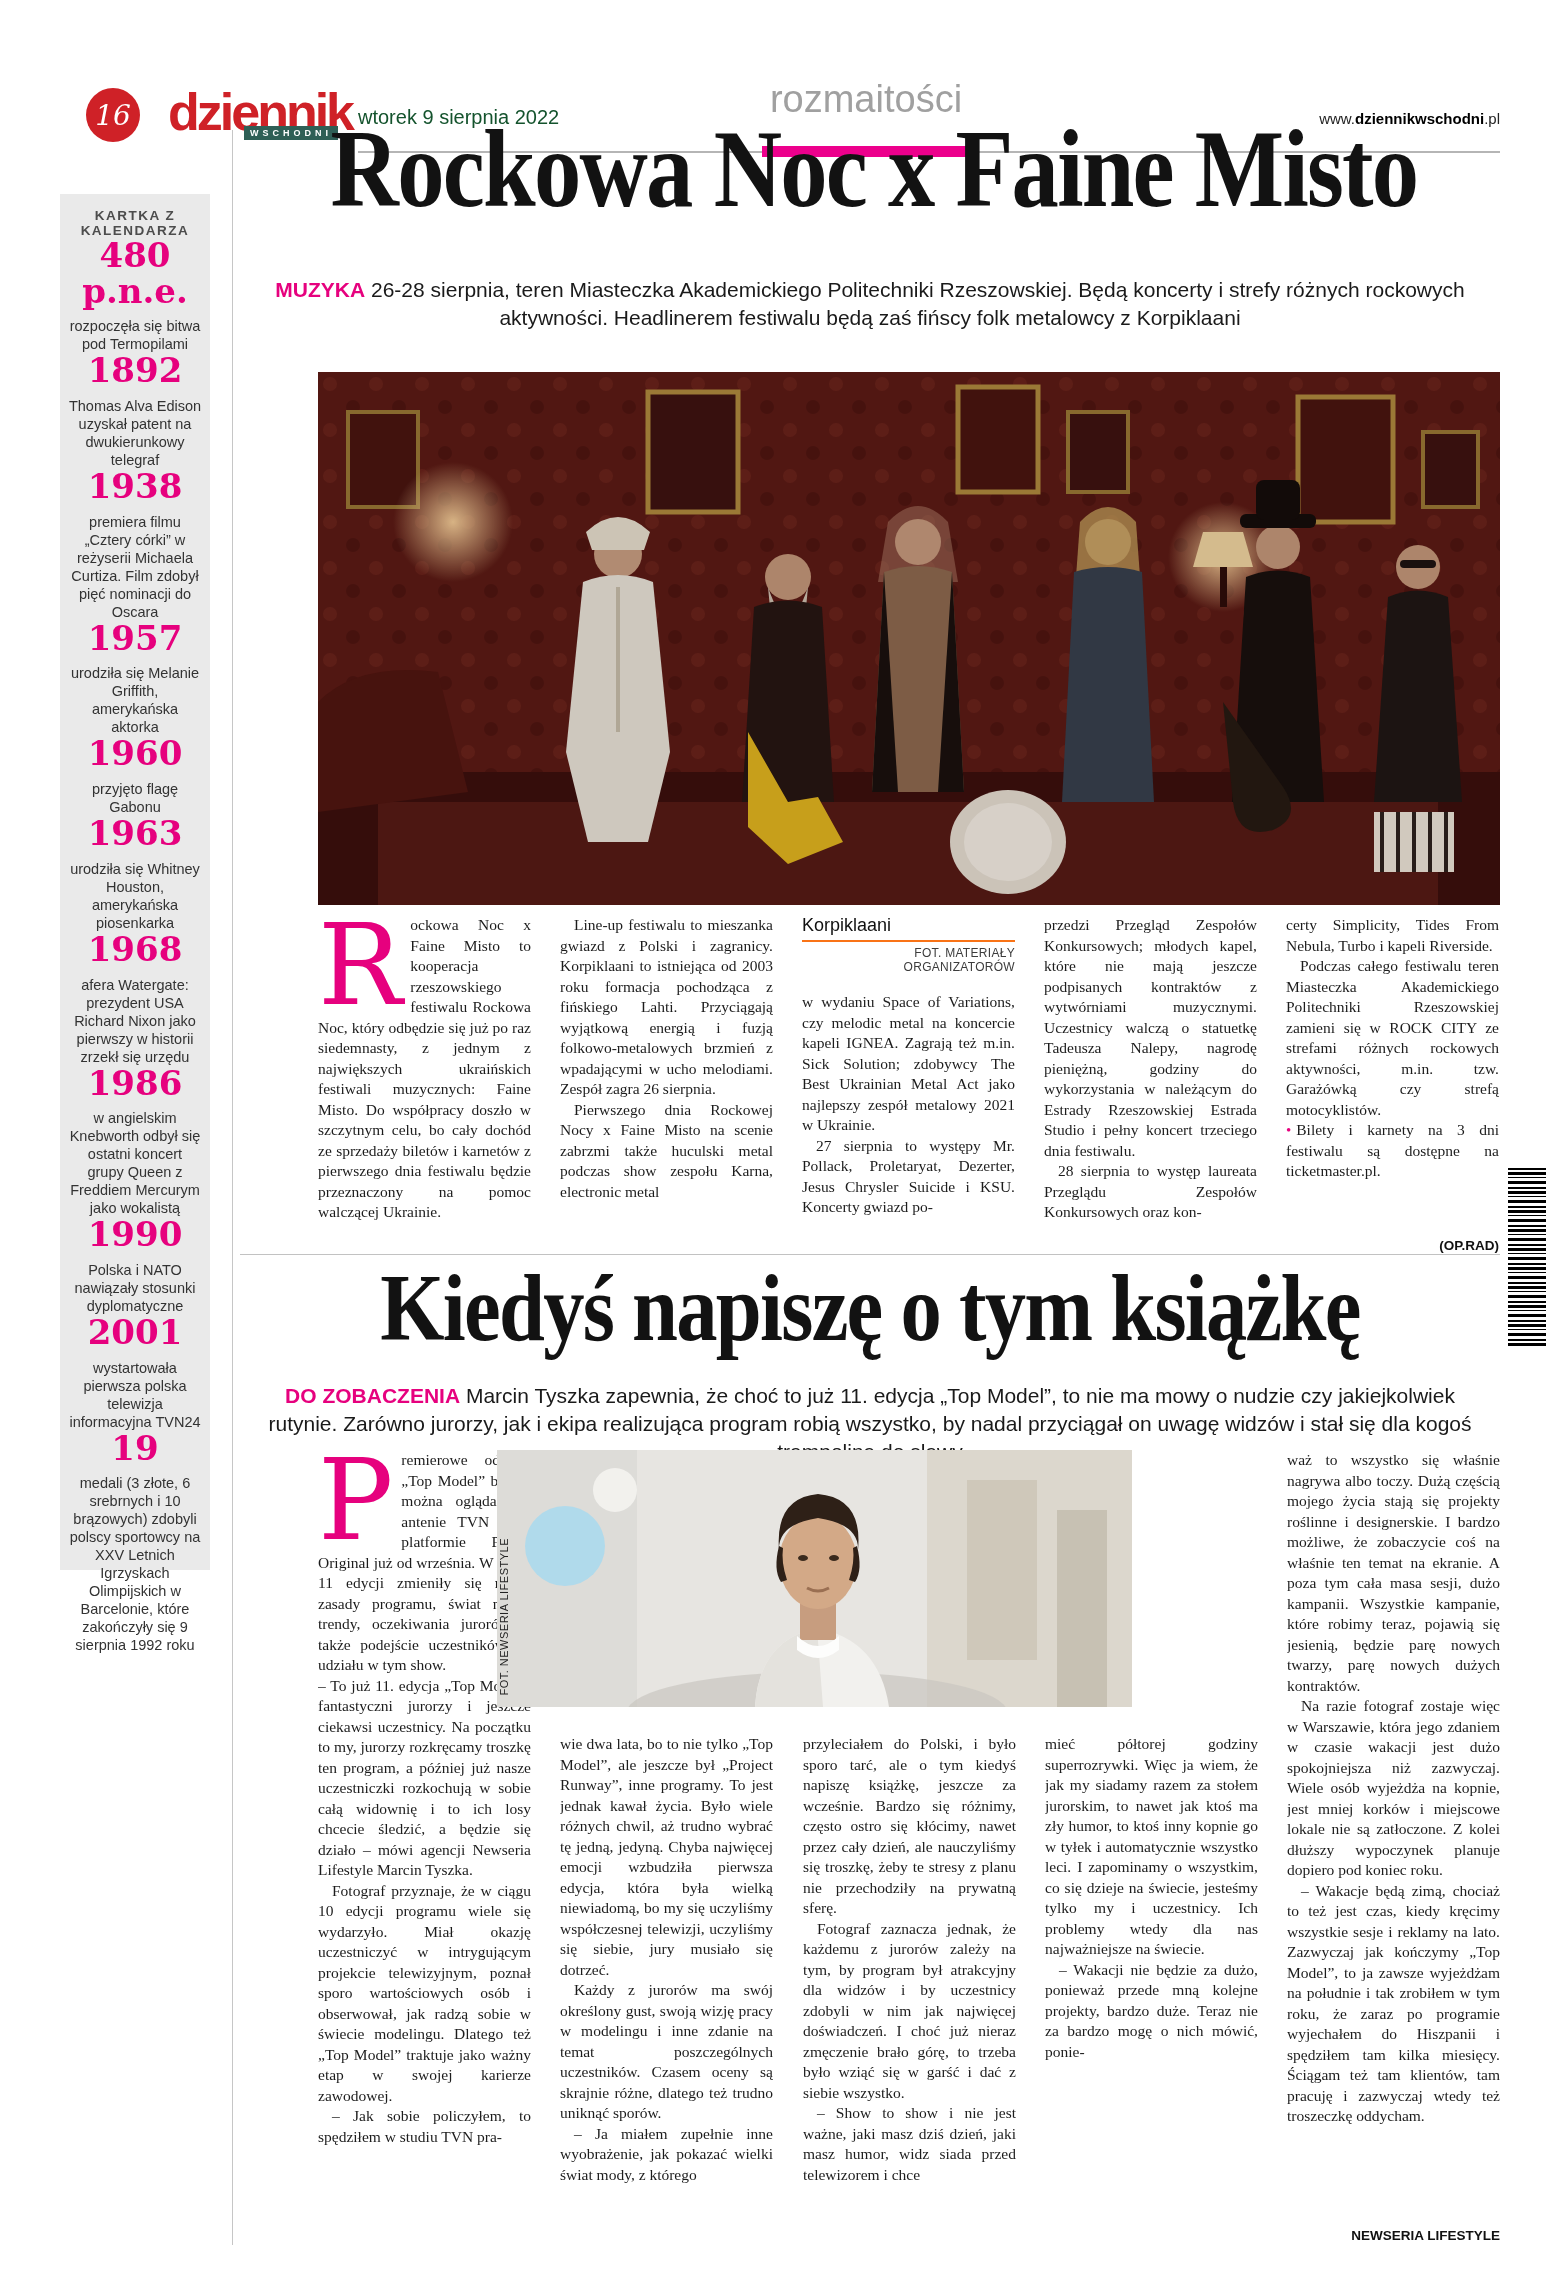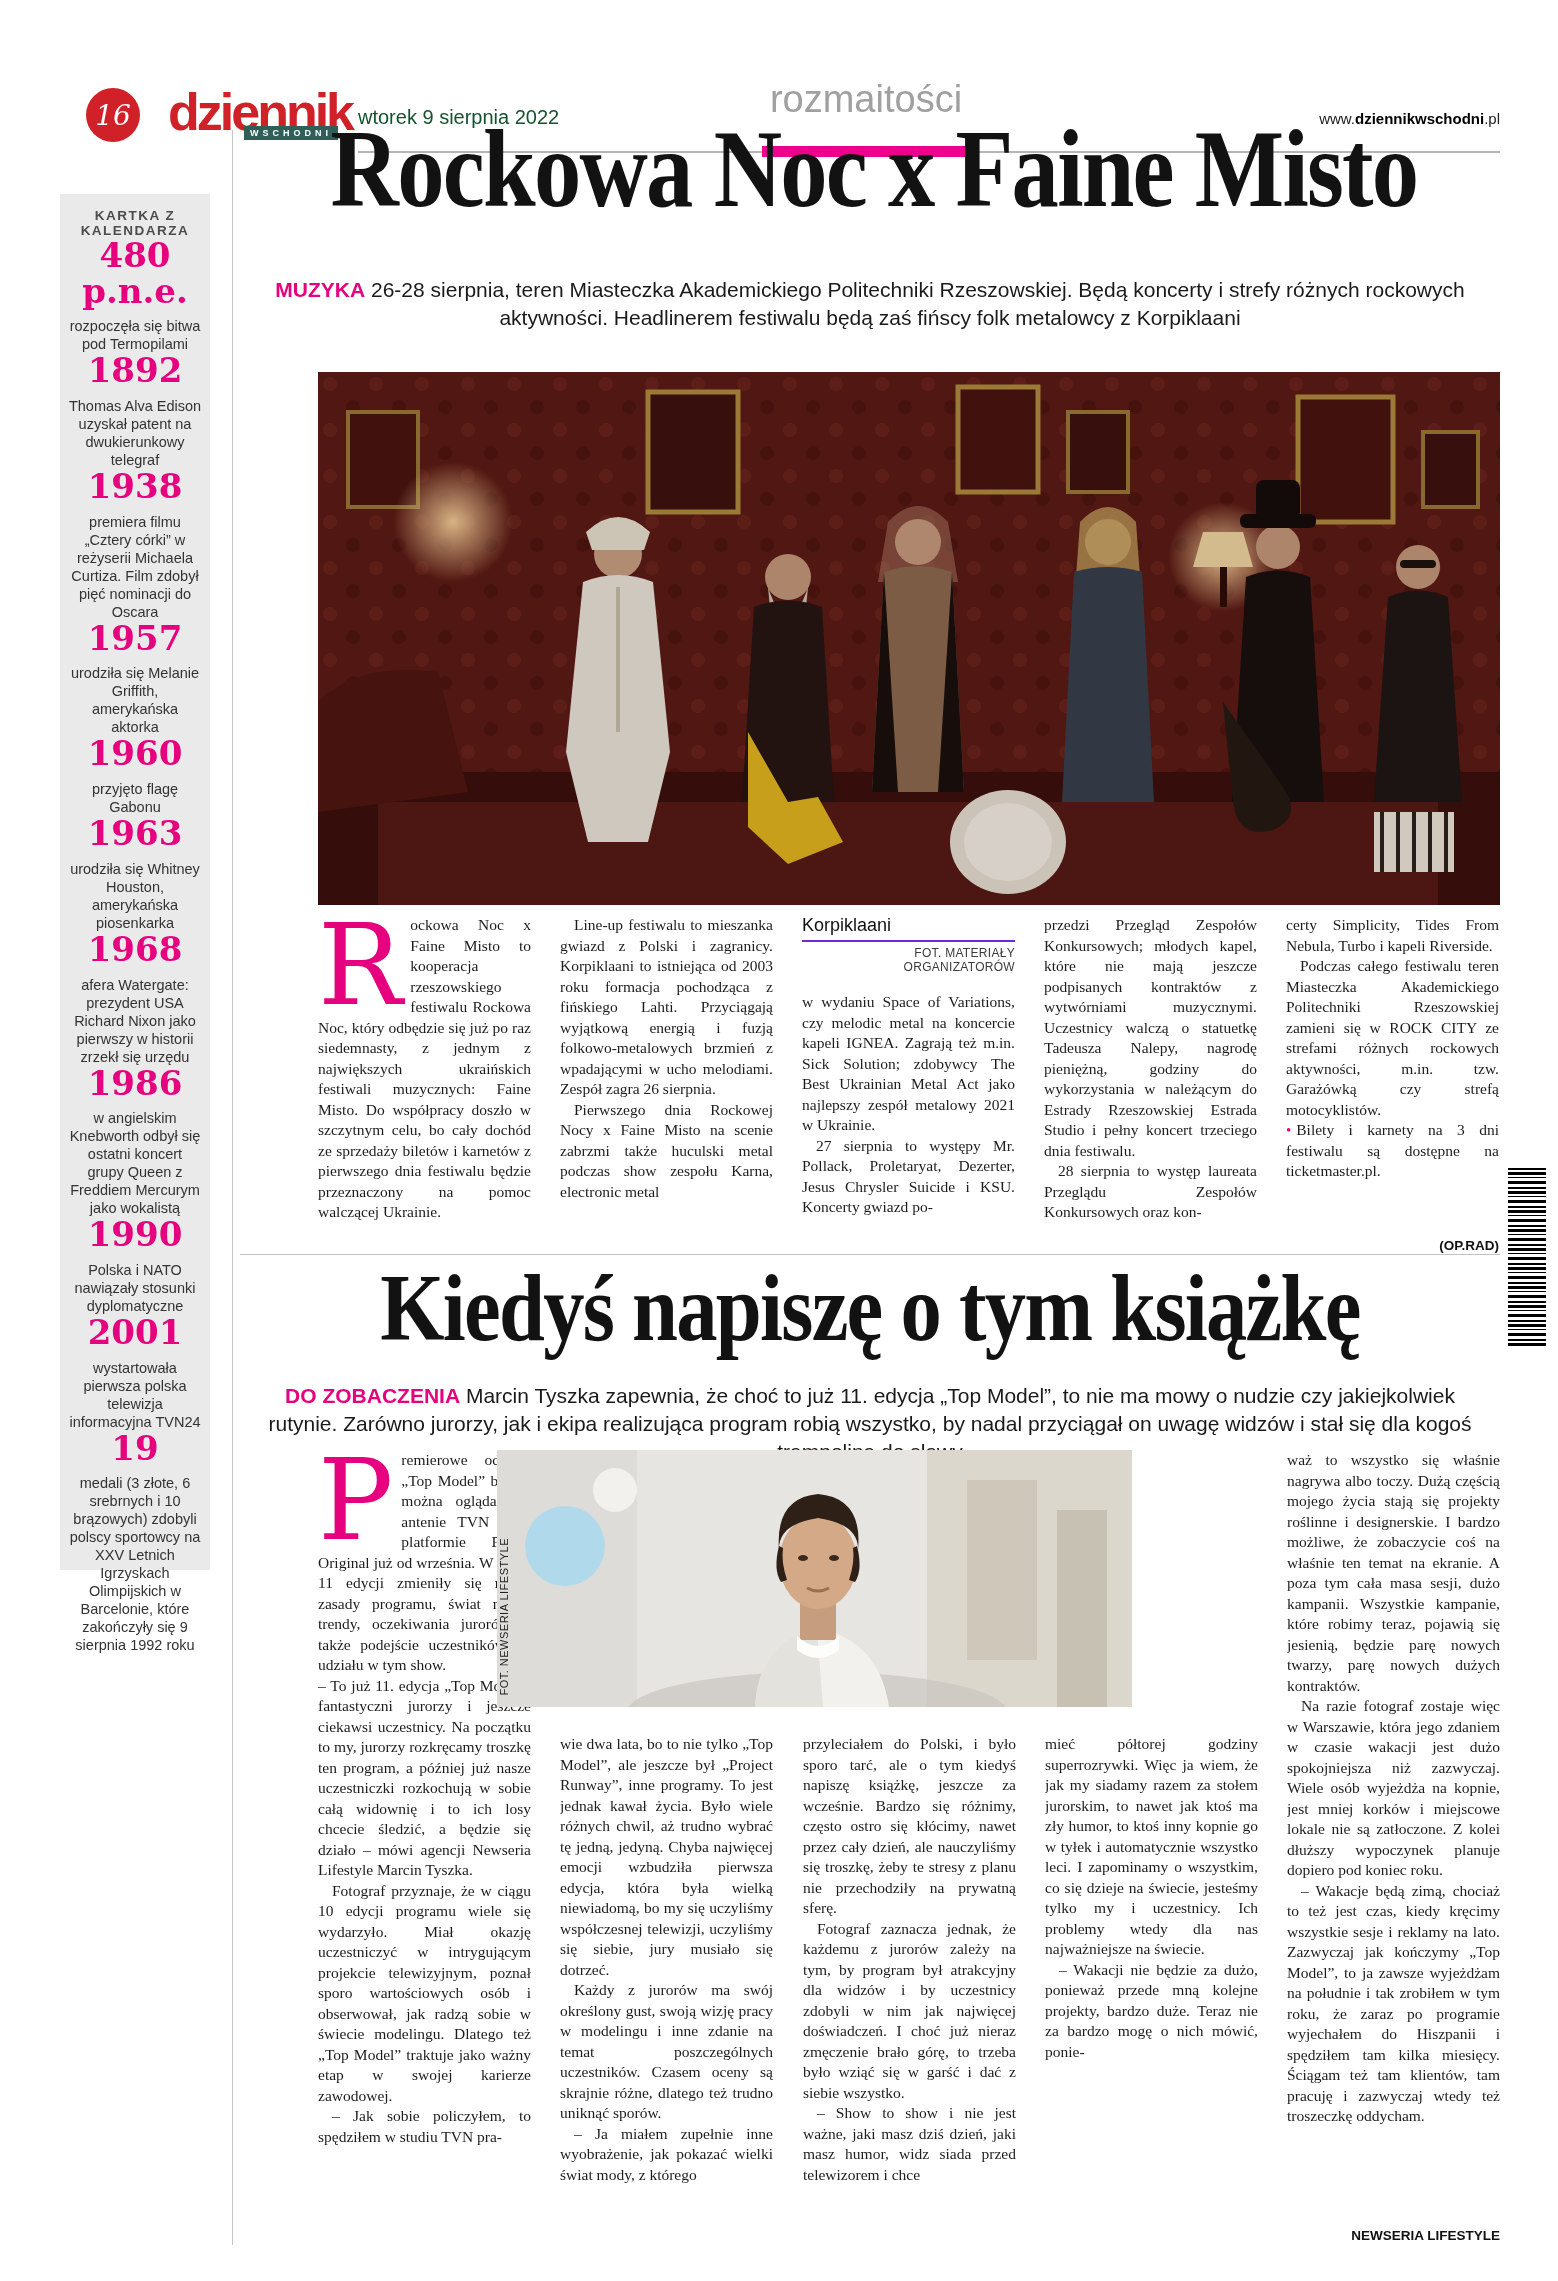--- a/index.html
+++ b/index.html
@@ -59,21 +59,21 @@
   .col{width:213px;flex:0 0 213px;overflow:hidden;position:relative;}
   .abs-col{position:absolute;width:213px;overflow:hidden;box-sizing:border-box;}
   .para{margin:0;font-size:15.5px;line-height:20.5px;text-align:justify;text-indent:14px;
     overflow-wrap:break-word;hyphens:auto;}
   .col .para:first-of-type{text-indent:14px;}
   .cont .para:first-of-type{text-indent:0;}
   .lead-para{text-indent:0 !important;}
   .dropcap{float:left;font-family:"DejaVu Serif",serif;color:#e6017e;font-size:112px;
     line-height:84px;padding:8px 8px 0 0;}
   .photo-caption{margin-bottom:18px;font-family:"Liberation Sans",sans-serif;}
-  .caption-title{font-size:18px;color:#111;padding-bottom:4px;border-bottom:2px solid #6d28d9;}
+  .caption-title{font-size:18px;color:#111;padding-bottom:4px;border-bottom:2px solid #f97316;}
   .caption-credit{font-size:12px;color:#3c3c3c;text-align:right;letter-spacing:.3px;margin-top:4px;}
   .bullet-para .bullet{color:#e6017e;font-size:15px;margin-right:5px;}
   .byline{position:absolute;right:0;bottom:0;background:#fff;padding-left:8px;
     font-family:"Liberation Sans",sans-serif;font-weight:700;font-size:13.5px;color:#111;}
   .divider{position:absolute;left:240px;right:58px;top:1254px;height:1px;background:#c2c2c2;}
   .barcode{position:absolute;left:1508px;top:1168px;width:38px;height:180px;background:
     repeating-linear-gradient(180deg,#000 0 2px,#fff 2px 4px,#000 4px 7px,#fff 7px 9px,
     #000 9px 10px,#fff 10px 13px,#000 13px 16px,#fff 16px 19px);}
 </style>
 </head>

